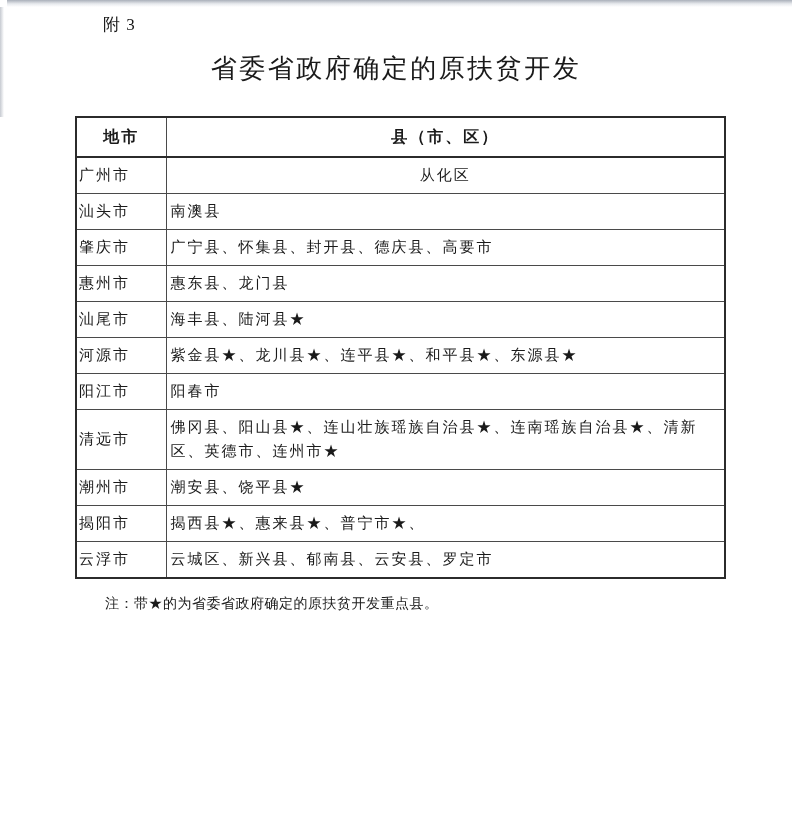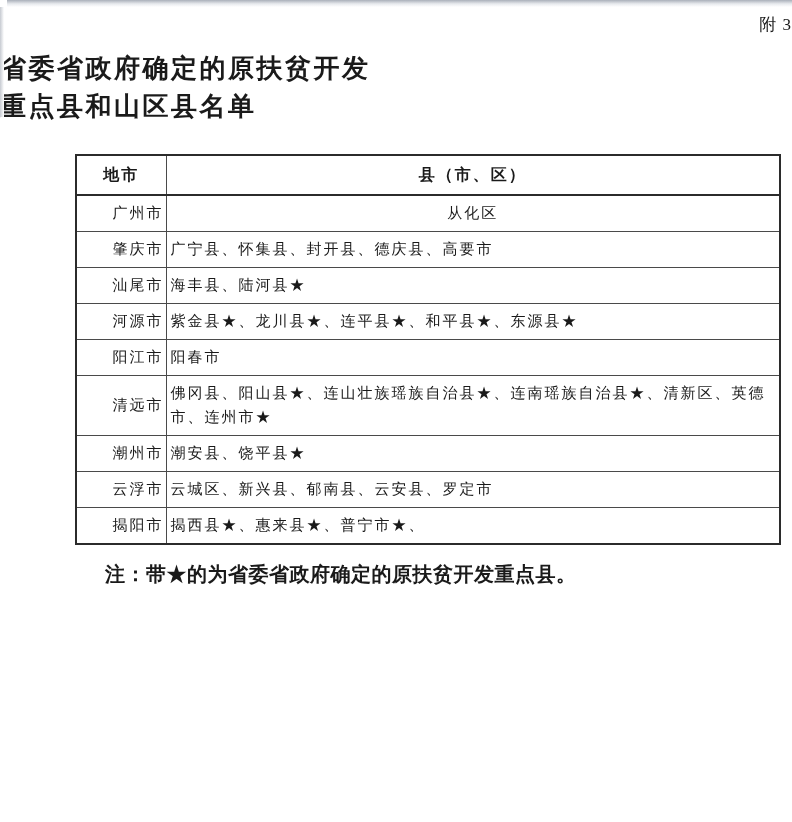--- a/index.html
+++ b/index.html
@@ -24,33 +24,32 @@
   .page-edge-left {
     position: absolute;
     top: 7px; left: 0;
     width: 4px; height: 110px;
     background: linear-gradient(90deg, #c6cad1 0%, #ffffff 100%);
   }
   .annex {
     margin: 13px 0 0 103px;
     font-size: 17px;
     letter-spacing: 1px;
-    text-align: right;
   }
   .title {
     margin: 14px 0 11px 0;
-    text-align: left;
+    text-align: center;
     font-size: 26px;
-    font-weight: bold;
+    font-weight: normal;
     line-height: 38px;
     letter-spacing: 2.5px;
   }
   table.doc-table {
     margin: 28px 0 0 75px;
-    width: 706px;
+    width: 651px;
     border-collapse: collapse;
     table-layout: fixed;
     border: 2px solid #2b2b2b;
   }
   .col-city { width: 90px; }
   .doc-table th, .doc-table td {
     border: 1px solid #4a4a4a;
     font-size: 15px;
     letter-spacing: 2px;
     line-height: 24px;
@@ -58,77 +57,83 @@
     word-break: break-all;
   }
   .doc-table th {
     font-weight: bold;
     font-size: 16px;
     text-align: center;
     padding: 7px 4px;
     border-bottom: 2px solid #2b2b2b;
   }
   .doc-table td.city {
-    text-align: right;
+    text-align: left;
     padding: 5px 2px 6px 2px;
   }
   .doc-table td.counties {
     text-align: left;
     padding: 5px 8px 6px 4px;
   }
   .doc-table td.counties.center {
     text-align: center;
     padding-left: 4px;
     padding-right: 4px;
   }
   .note {
     margin: 16px 4px 0 105px;
-    font-size: 20px;
+    font-size: 14px;
     letter-spacing: 0.5px;
-    font-weight: bold;
   }
 </style>
 </head>
 <body>
 
 <div class="page-edge-top"></div>
 <div class="page-edge-left"></div>
 
 <div class="annex">附 3</div>
 
 <div class="title">
   <span>省委省政府确定的原扶贫开发</span><br>
-  <span>重点县和山区县名单</span>
 </div>
 
 <table class="doc-table">
   <colgroup>
     <col class="col-city">
     <col class="col-counties">
   </colgroup>
   <thead>
     <tr>
       <th>地市</th>
       <th>县（市、区）</th>
     </tr>
   </thead>
   <tbody>
   <tr>
     <td class="city">广州市</td>
     <td class="counties center">从化区</td>
   </tr>
 
 
+  <tr>
+    <td class="city">汕头市</td>
+    <td class="counties">南澳县</td>
+  </tr>
 
 
   <tr>
     <td class="city">肇庆市</td>
     <td class="counties">广宁县、怀集县、封开县、德庆县、高要市</td>
   </tr>
 
+  <tr>
+    <td class="city">惠州市</td>
+    <td class="counties">惠东县、龙门县</td>
+  </tr>
 
 
   <tr>
     <td class="city">汕尾市</td>
     <td class="counties">海丰县、陆河县★</td>
   </tr>
 
   <tr>
     <td class="city">河源市</td>
     <td class="counties">紫金县★、龙川县★、连平县★、和平县★、东源县★</td>
@@ -143,24 +148,24 @@
     <td class="city">清远市</td>
     <td class="counties">佛冈县、阳山县★、连山壮族瑶族自治县★、连南瑶族自治县★、清新区、英德市、连州市★</td>
   </tr>
 
   <tr>
     <td class="city">潮州市</td>
     <td class="counties">潮安县、饶平县★</td>
   </tr>
 
   <tr>
-    <td class="city">云浮市</td>
-    <td class="counties">云城区、新兴县、郁南县、云安县、罗定市</td>
+    <td class="city">揭阳市</td>
+    <td class="counties">揭西县★、惠来县★、普宁市★、</td>
   </tr>
 
   <tr>
-    <td class="city">揭阳市</td>
-    <td class="counties">揭西县★、惠来县★、普宁市★、</td>
+    <td class="city">云浮市</td>
+    <td class="counties">云城区、新兴县、郁南县、云安县、罗定市</td>
   </tr>
 </tbody>
 </table>
 
 <div class="note">注：带★的为省委省政府确定的原扶贫开发重点县。</div>
 
 </body></html>

